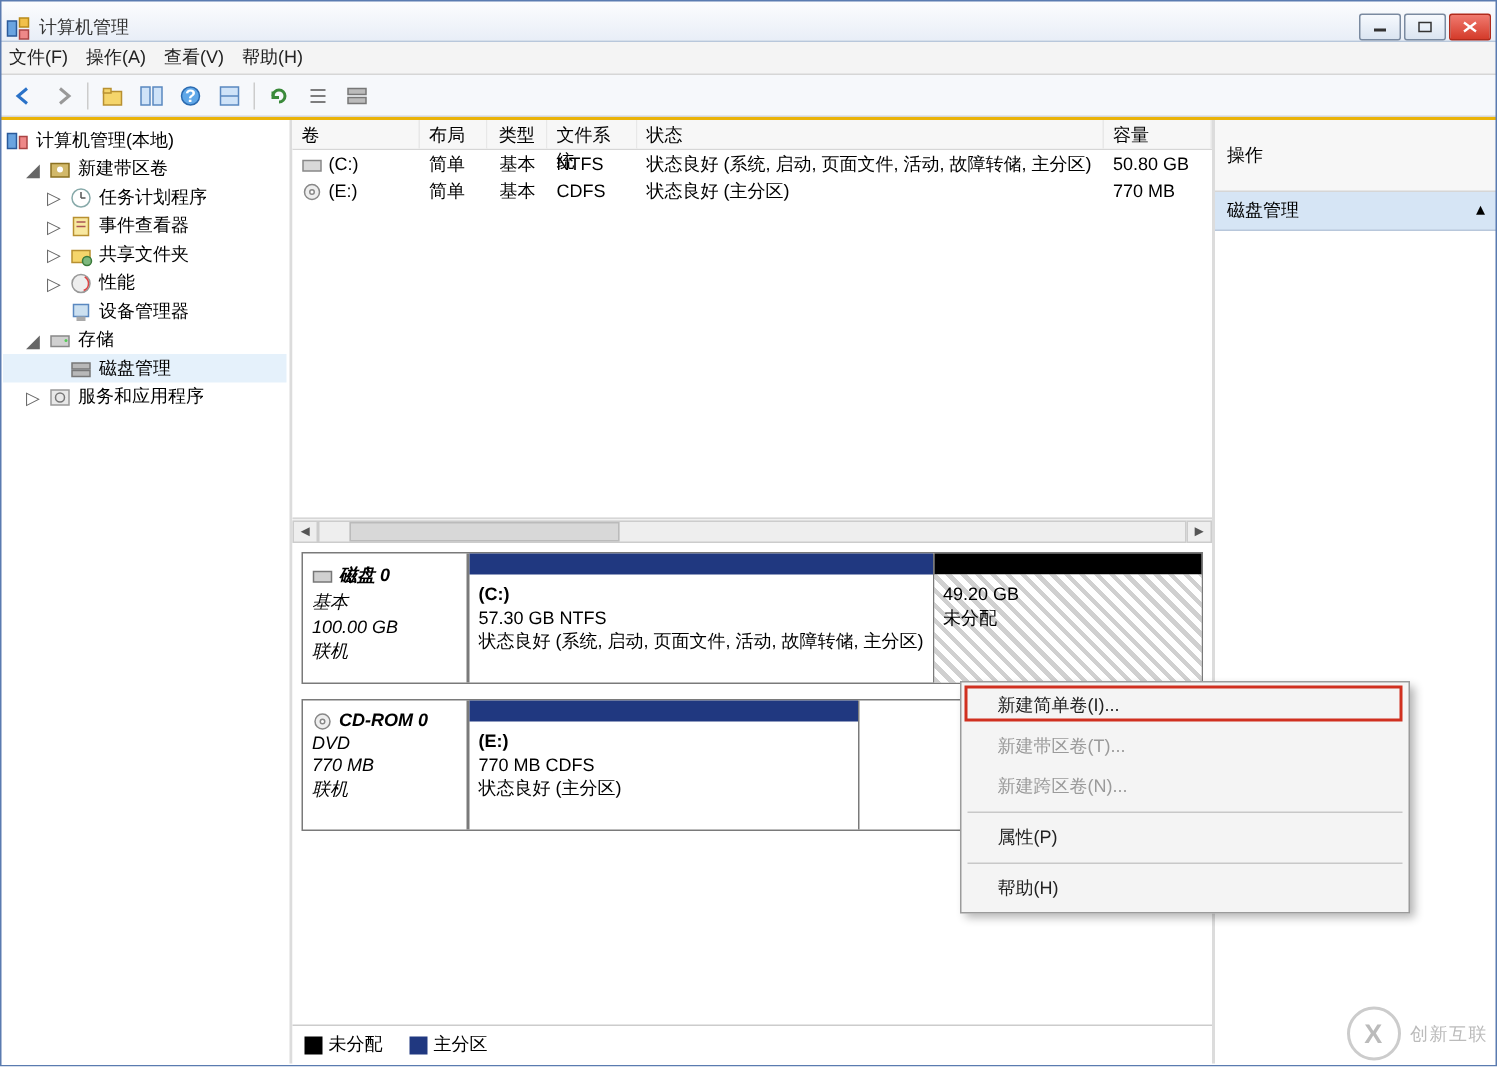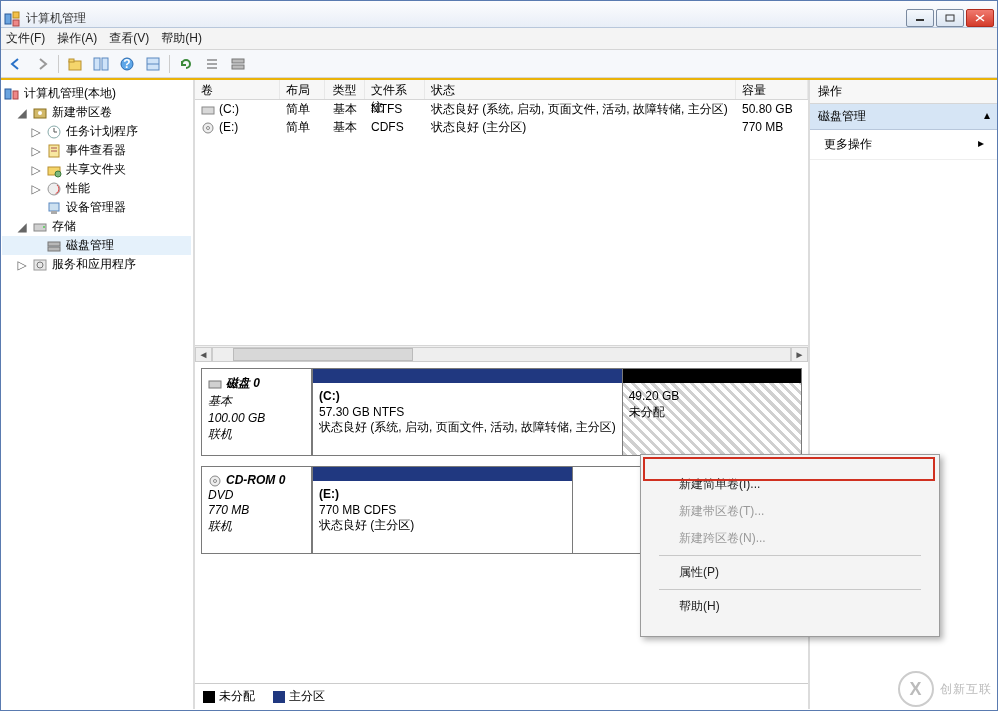--- a/index.html
+++ b/index.html
@@ -75,26 +75,26 @@
 
 .hatched {
   background-image: repeating-linear-gradient(45deg, #d0d0d0, #d0d0d0 3px, #fff 3px, #fff 7px);
 }
 
 .legend-bar { border-top:1px solid #ccc; padding: 4px 8px; display:flex; gap: 18px; align-items:center; }
 .legend-sw { width:12px;height:12px;display:inline-block;margin-right:4px;vertical-align:middle; }
 
 
 .actions-panel { width: 188px; background:#fff; display:flex; flex-direction:column; }
-.actions-header { background:#f7f7f7; border-bottom:1px solid #d6d6d6; padding: 3px 8px; font-weight:normal; }
+.actions-header { background:#f7f7f7; border-bottom:1px solid #d6d6d6; padding: 15px 8px; font-weight:normal; }
 .actions-section { background:#d6e5f5; border-bottom:1px solid #b8c7db; padding: 4px 8px; display:flex; justify-content:space-between; }
 .actions-item { padding: 6px 14px; display:flex; justify-content:space-between; border-bottom:1px solid #eee; }
 
 
-.context-menu { position:absolute; left: 640px; top: 454px; width: 300px; background:#f4f4f4; border:1px solid #9b9b9b; box-shadow: 3px 3px 6px rgba(0,0,0,.3); z-index: 50; padding: 16px; }
+.context-menu { position:absolute; left: 640px; top: 454px; width: 300px; background:#f4f4f4; border:1px solid #9b9b9b; box-shadow: 3px 3px 6px rgba(0,0,0,.3); z-index: 50; padding: 2px; }
 .ctx-item { padding: 5px 22px; color:#222; }
 .ctx-item.disabled { color:#9a9a9a; }
 .ctx-sep { height:1px; background:#c8c8c8; margin: 3px 2px; }
 .ctx-highlight { position:absolute; border: 2px solid #d03020; pointer-events:none; }
 
 
 .watermark { position:absolute; right: 6px; bottom: 4px; display:flex; align-items:center; gap:6px; color:#bbb; font-size: 13px; letter-spacing: 1px; z-index: 60; }
 .wm-badge { width:36px;height:36px;border:2px solid #ccc;border-radius:50%; display:flex;align-items:center;justify-content:center;color:#bbb;font-weight:bold;font-size:18px; background:rgba(255,255,255,.6); }
 
 
@@ -429,24 +429,20 @@
       <span><span class="legend-sw" style="background:#203880"></span><span>主分区</span></span>
     </div>
   </div>
 
   <div class="actions-panel">
     <div class="actions-header">操作</div>
     <div class="actions-section">
       <span>磁盘管理</span>
       <span>▴</span>
     </div>
-    <div class="actions-item">
-      <span>更多操作</span>
-      <span>▸</span>
-    </div>
   </div>
 </div>
 
 <div class="context-menu">
   <div class="ctx-item">新建简单卷(I)...</div>
   <div class="ctx-item disabled">新建带区卷(T)...</div>
   <div class="ctx-item disabled">新建跨区卷(N)...</div>
   <div class="ctx-sep"></div>
   <div class="ctx-item">属性(P)</div>
   <div class="ctx-sep"></div>

